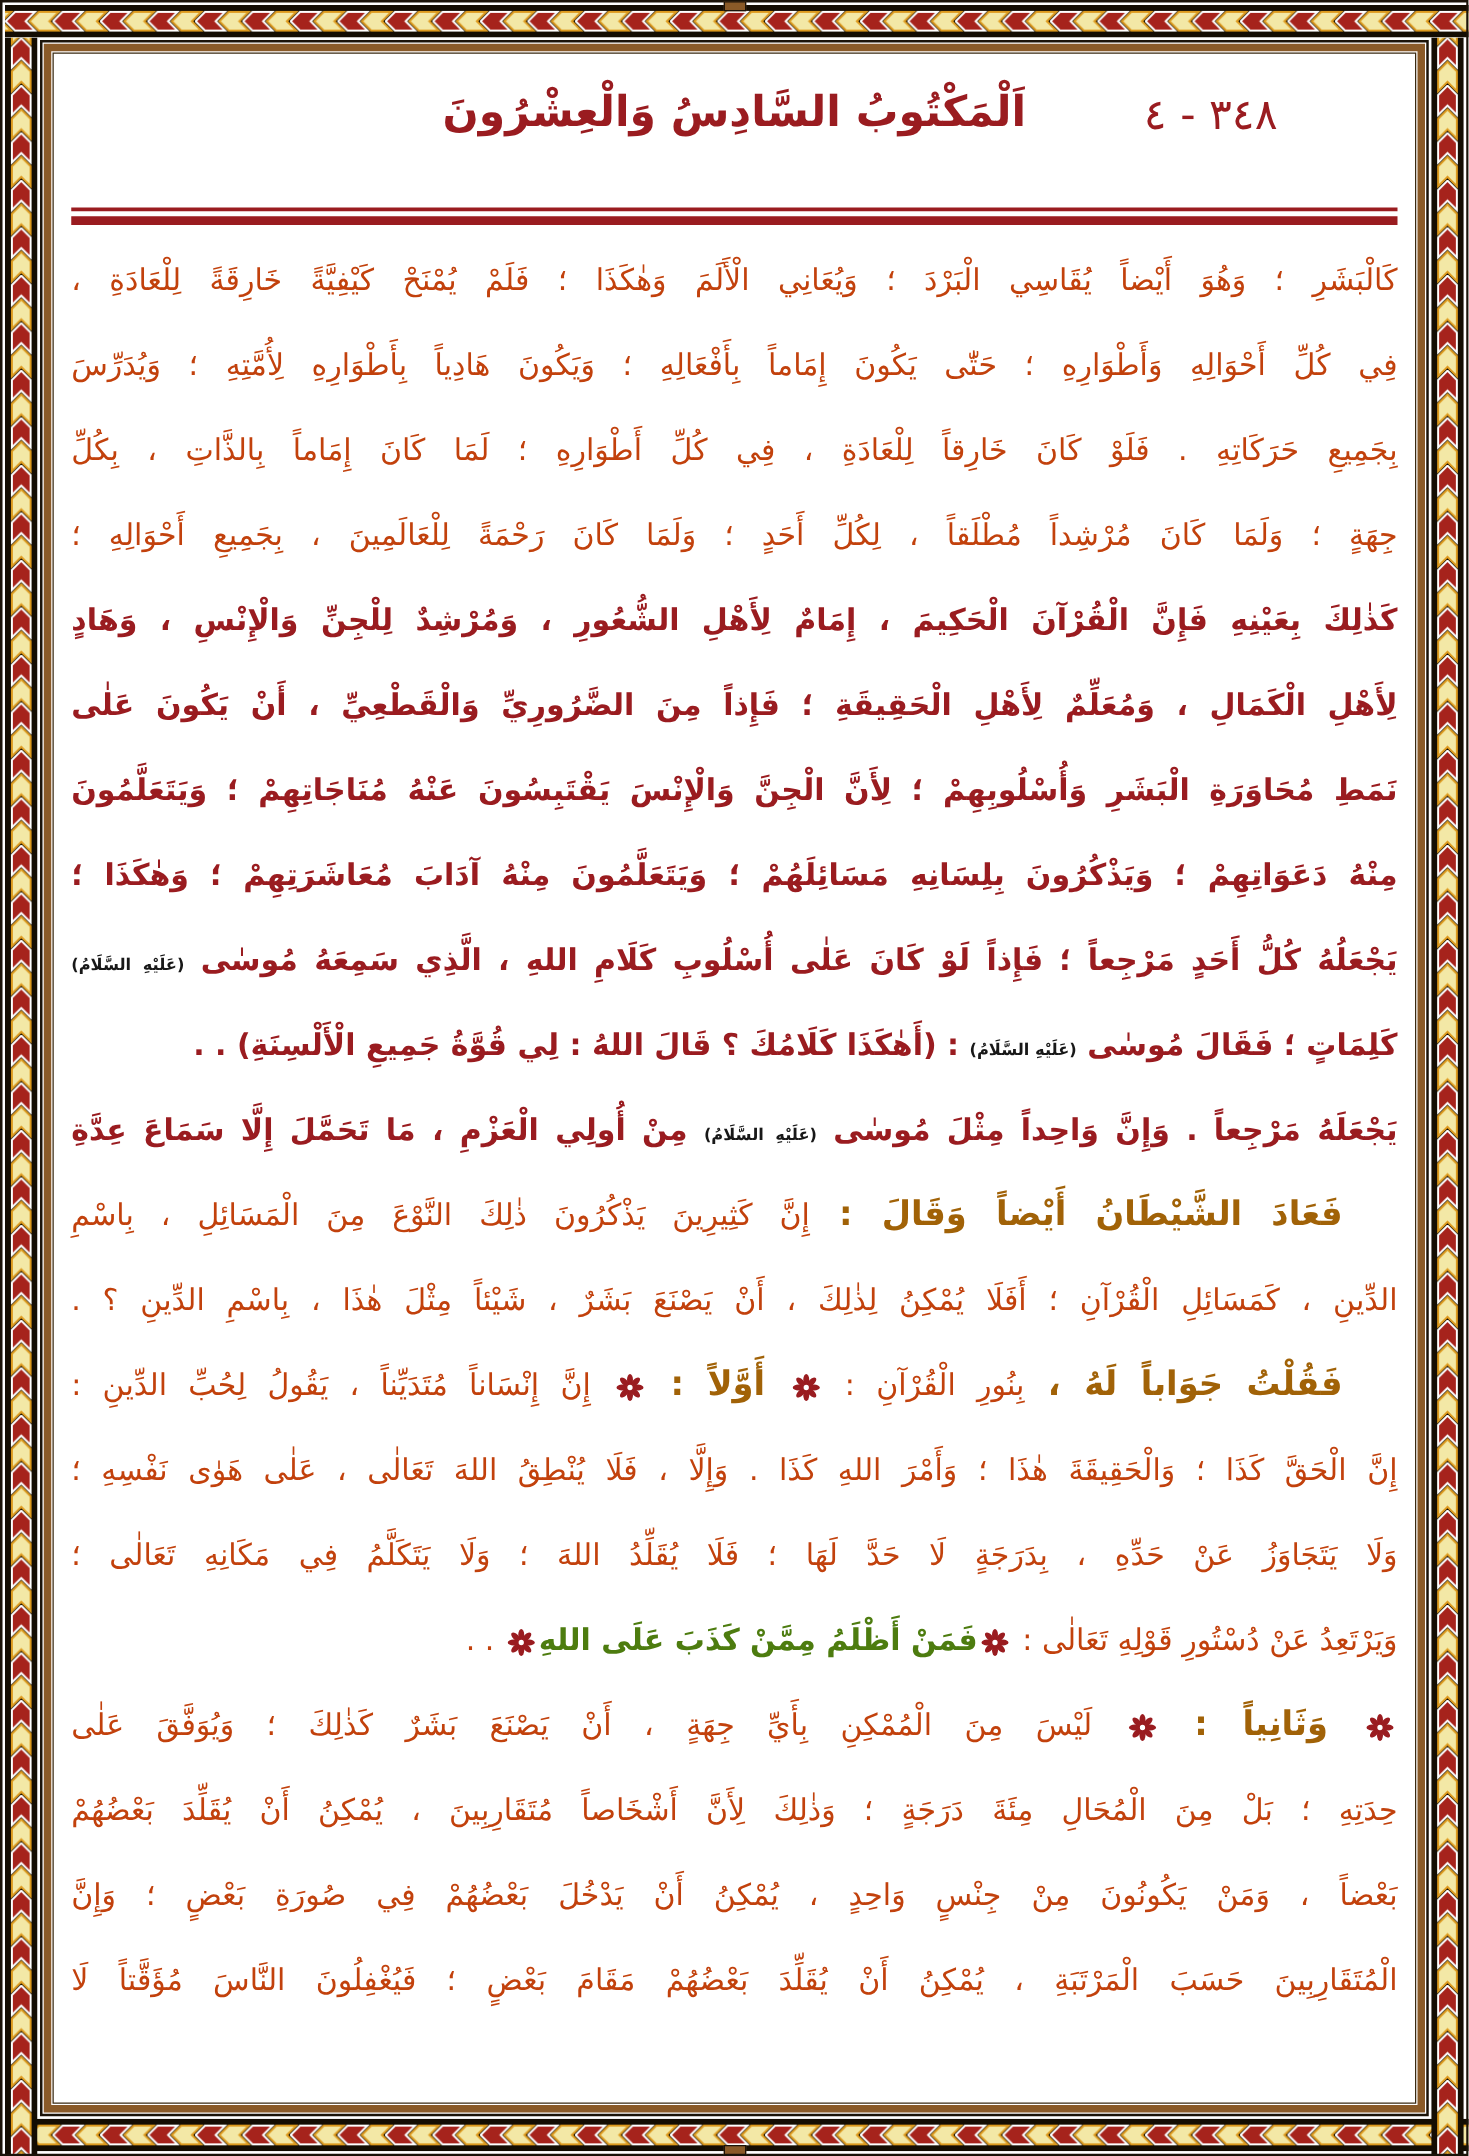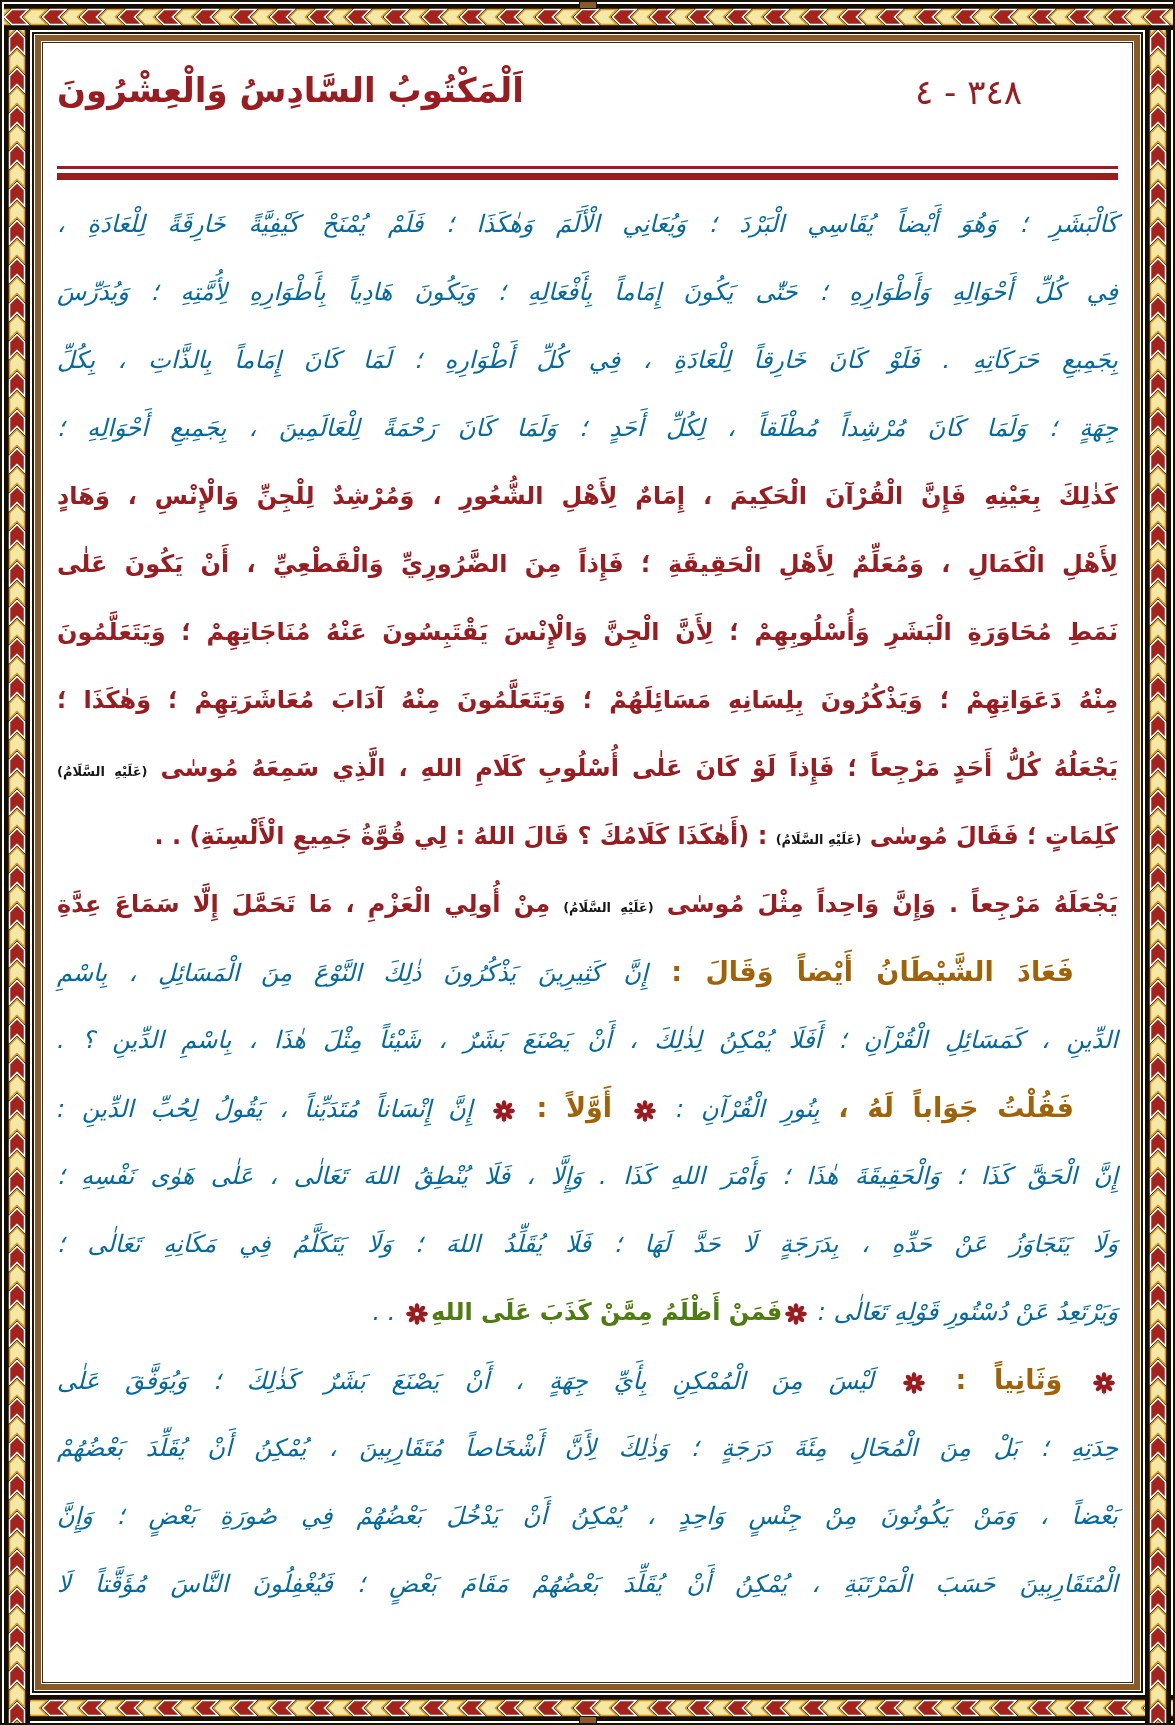--- a/index.html
+++ b/index.html
@@ -20,39 +20,39 @@
   .line-b{position:absolute;inset:32px;border:2px solid #1b1309;pointer-events:none;}
   .line-c{position:absolute;inset:35px;border:6px solid #8a5a28;pointer-events:none;}
   .line-d{position:absolute;inset:42px;border:1px solid #3a2a12;pointer-events:none;}
   .tab{position:absolute;left:50%;transform:translateX(-50%);width:16px;height:6px;background:#8a5a28;border:1px solid #1b1309;}
   .tab-top{top:1px;} .tab-bottom{bottom:1px;}
 
   
   .content{position:absolute;top:44px;bottom:44px;left:57px;right:57px;direction:rtl;}
   .header{position:relative;height:86px;padding-top:24px;}
   .title{
-    margin:0;text-align:left;
+    margin:0;text-align:center;
     font-size:34px;font-weight:bold;color:#9a1c20;line-height:1.3;
   }
   .page-number{
     position:absolute;top:28px;right:96px;
     font-size:34px;font-weight:normal;color:#9a1c20;
     direction:rtl;
   }
   .rule{height:4px;border-top:3px solid #9a1c20;border-bottom:7px solid #9a1c20;margin-top:12px;}
 
   .body{margin-top:10px;font-size:24px;color:#181818;}
   .line{
     height:68px;line-height:68px;
     text-align:justify;text-align-last:justify;
     white-space:normal;overflow:visible;
   }
   .line.indent{padding-right:44px;}
   .line.short{text-align-last:right;}
-  .seg-k{color:#0369a1;font-style:italic;}
+  .seg-k{color:#c2410c;}
   .seg-r{color:#9a1c20;font-weight:bold;}
   .seg-rb{color:#a16207;font-weight:bold;font-size:27px;}
   .seg-q{color:#4d7c0f;font-weight:bold;}
   .seg-as{font-size:13px;letter-spacing:-0.5px;font-weight:bold;}
   .bracket{display:inline-block;vertical-align:-7px;margin:0 3px;}
 </style>
 </head>
 <body>
 
 <div class="page">

